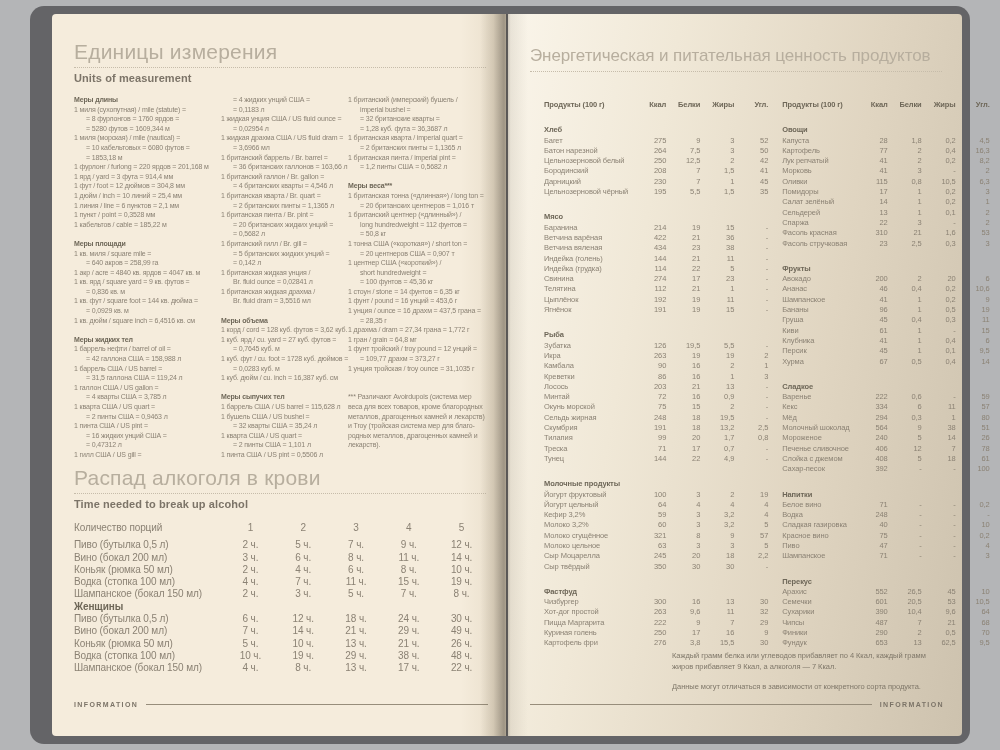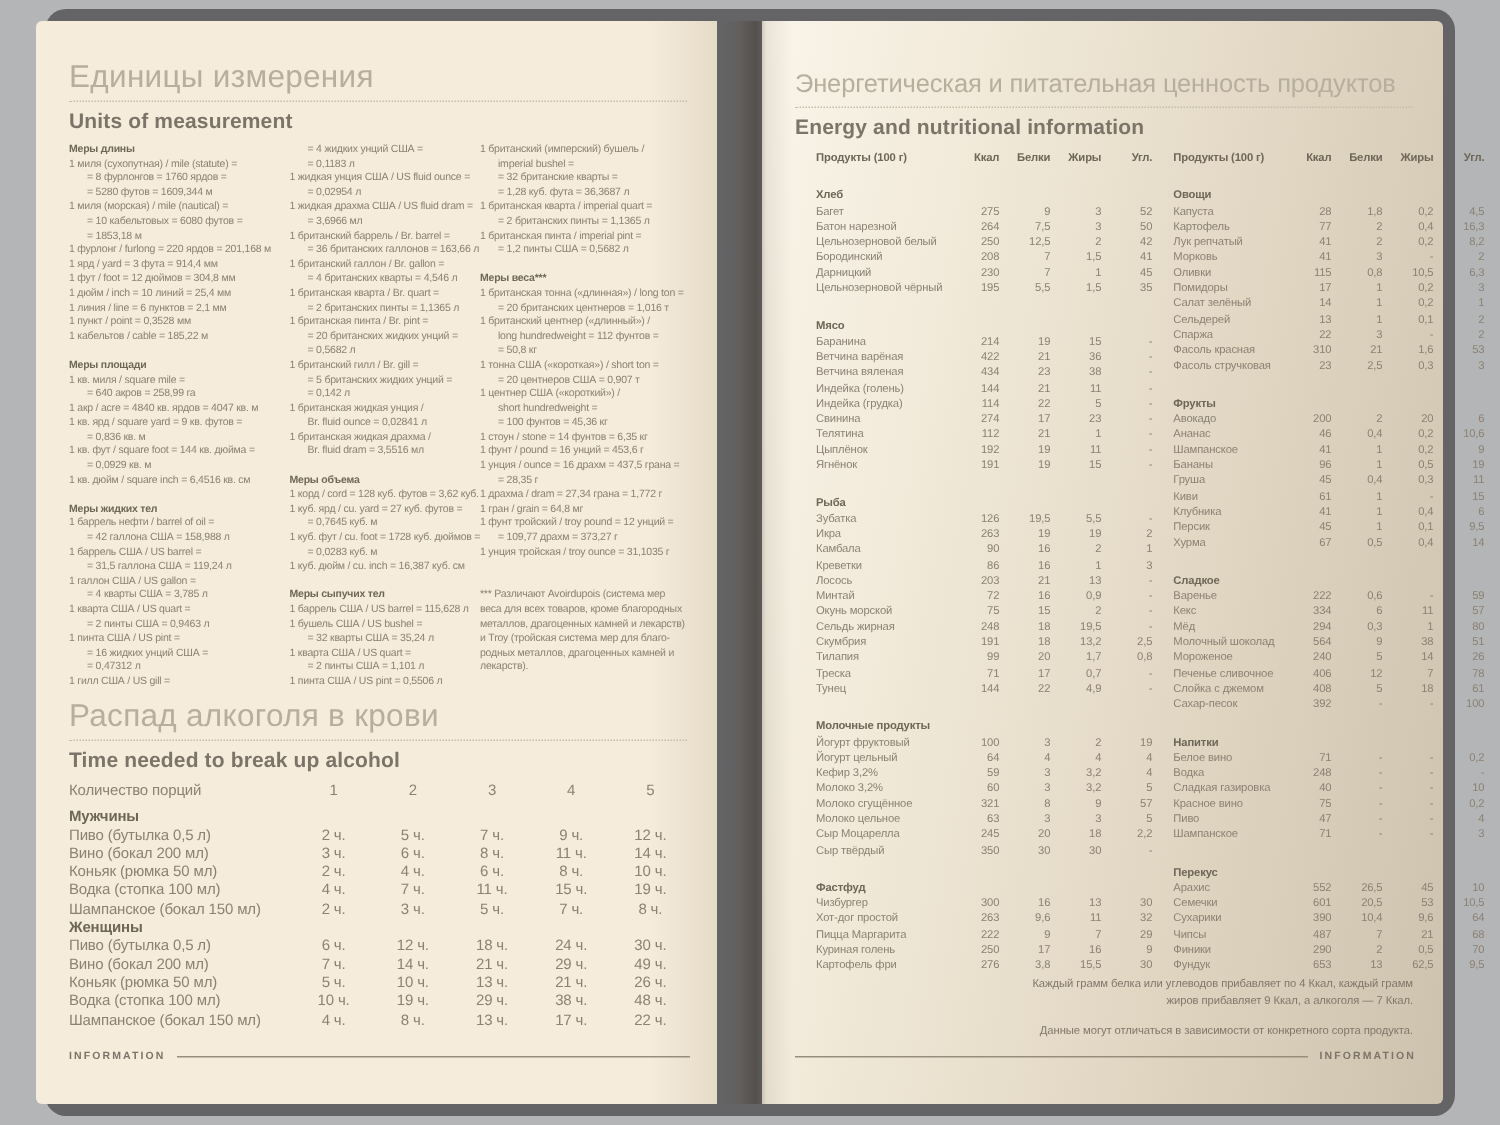--- a/index.html
+++ b/index.html
@@ -5,37 +5,37 @@
   html,body{margin:0;padding:0;}
   body{
     width:1000px;height:750px;position:relative;overflow:hidden;
     background:#b4b5b7;
     font-family:"Liberation Sans", sans-serif;
     -webkit-font-smoothing:antialiased;
   }
   .cover{position:absolute;left:30px;top:6px;width:940px;height:738px;background:#646467;border-radius:14px;}
   .page{position:absolute;top:14px;height:722px;width:454px;}
   .page-left{
-    left:24px;border-radius:4px 0 0 4px;
+    left:52px;border-radius:4px 0 0 4px;
     background:linear-gradient(to right,#f5ecdc 0%,#f5ecdc 90%,#e6dbc7 100%);
   }
   .page-right{
     left:508px;border-radius:0 4px 4px 0;
     background:linear-gradient(100deg,#faf5ea 0%,#f0e8d7 30%,#e0d5c1 65%,#cdc2ae 100%);
   }
   .gutter{
     position:absolute;left:480px;top:14px;width:48px;height:722px;pointer-events:none;z-index:5;
     background:linear-gradient(to right,rgba(84,70,45,0) 0%,rgba(84,70,45,0.16) 28%,rgba(58,50,38,0.42) 50%,rgba(110,100,82,0.12) 64%,rgba(255,255,255,0) 100%);
   }
   .sec-head{position:absolute;left:22px;right:20px;}
   .sec-head h1{
     margin:0;font-size:21px;font-weight:400;color:#b7ae9e;letter-spacing:.2px;line-height:24px;
   }
   .sec-head .rule{border-bottom:1px dotted #c6bcaa;margin-top:3px;}
-  .sec-head .sub{font-size:14px;font-weight:700;color:#7c7468;margin-top:4px;letter-spacing:.1px;}
+  .sec-head .sub{font-size:11px;font-weight:700;color:#7c7468;margin-top:4px;letter-spacing:.1px;}
   .sec-head.right{text-align:left;}
   .sec-head.right h1{font-size:17px;letter-spacing:-.1px;}
 
   
   .units-cols{position:absolute;left:22px;right:14px;top:81px;display:flex;}
   .ucol{overflow:hidden;}
   .ucol[data-col="0"]{width:147px;}
   .ucol[data-col="1"]{width:127px;}
   .ucol[data-col="2"]{flex:1;}
   .u-line{font-size:7px;line-height:9.6px;color:#8b8274;letter-spacing:-.15px;white-space:nowrap;}
@@ -55,21 +55,21 @@
   
   .nutri-wrap{position:absolute;left:36px;right:20px;top:86px;display:flex;gap:14px;align-items:flex-end;}
   .ntable{flex:1;}
   .nrow{display:flex;line-height:10.3px;font-size:7.5px;color:#8b8274;letter-spacing:-.1px;}
   .nrow.head{font-weight:700;color:#6e6758;}
   .nlabel{flex:1;white-space:nowrap;overflow:hidden;}
   .nval{width:34px;text-align:right;}
   .nval.kcal{width:38px;}
   .nsec{font-weight:700;color:#6e6758;font-size:7.5px;line-height:10.3px;margin-top:15px;letter-spacing:-.1px;}
 
-  .footnotes{position:absolute;right:20px;bottom:44px;width:270px;text-align:right;font-size:7.5px;line-height:11px;color:#7f7769;letter-spacing:-.05px;}
+  .footnotes{position:absolute;right:20px;bottom:44px;width:270px;text-align:left;font-size:7.5px;line-height:11px;color:#7f7769;letter-spacing:-.05px;}
   .fn2{margin-top:9px;}
 
   .footer{position:absolute;left:22px;right:18px;bottom:28px;display:flex;align-items:center;gap:8px;}
   .ftext{font-size:7px;font-weight:700;letter-spacing:1.4px;color:#7c7468;}
   .fline{flex:1;border-top:1px solid #978d7b;}
 </style>
 </head>
 <body>
 
 <div class="cover"></div>
@@ -211,21 +211,20 @@
 
   <div class="alc-table" id="alc-table">
       <div class="alc-row head">
         <div class="alc-label">Количество порций</div>
         <div class="alc-v">1</div>
         <div class="alc-v">2</div>
         <div class="alc-v">3</div>
         <div class="alc-v">4</div>
         <div class="alc-v">5</div>
       </div>
-      <div class="alc-row alc-group">Мужчины</div>
       <div class="alc-row">
         <div class="alc-label">Пиво (бутылка 0,5 л)</div>
         <div class="alc-v">2 ч.</div>
         <div class="alc-v">5 ч.</div>
         <div class="alc-v">7 ч.</div>
         <div class="alc-v">9 ч.</div>
         <div class="alc-v">12 ч.</div>
       </div>
       <div class="alc-row">
         <div class="alc-label">Вино (бокал 200 мл)</div>
@@ -305,21 +304,20 @@
   <div class="footer">
     <span class="ftext">INFORMATION</span>
     <span class="fline"></span>
   </div>
 </div>
 
 <div class="page page-right">
   <div class="sec-head right" style="top:30px;">
     <h1>Энергетическая и питательная ценность продуктов</h1>
     <div class="rule"></div>
-    <div class="sub">Energy and nutritional information</div>
   </div>
 
   <div class="nutri-wrap">
     <div class="ntable" id="ntable-0">
         <div class="nrow head">
           <div class="nlabel">Продукты (100 г)</div>
           <div class="nval kcal">Ккал</div>
           <div class="nval">Белки</div>
           <div class="nval">Жиры</div>
           <div class="nval">Угл.</div>

